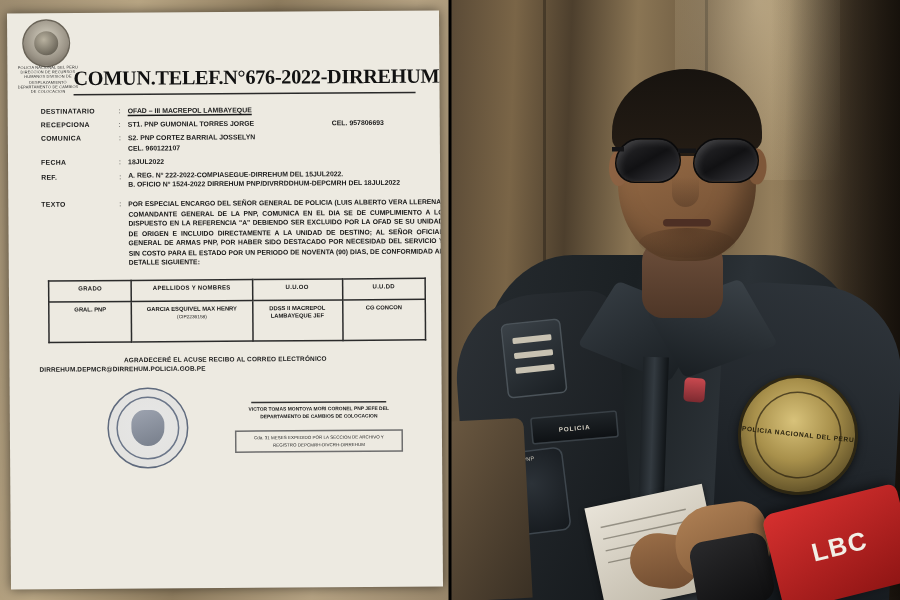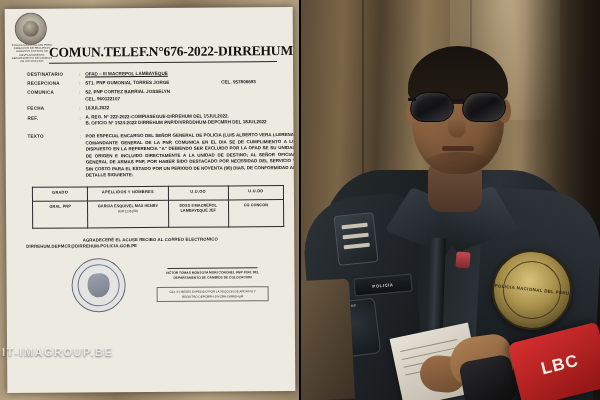--- a/index.html
+++ b/index.html
@@ -768,21 +768,20 @@
             <div class="sign-stamp">Cda. 31 MESES
 EXPEDIDO POR LA SECCION
 DE ARCHIVO Y REGISTRO
 DEPCMRH-DIVCRH-DIRREHUM</div>
           </div>
         </div>
 
       </div>
     </div>
 
-    <div class="watermark">IT-IMAGROUP.BE</div>
   </div>
 
   <div class="photo-pane">
     <div class="bg-wall"></div>
     <div class="bg-panel-line" style="left:62px"></div>
     <div class="bg-panel-line" style="left:170px"></div>
     <div class="bg-light-top"></div>
     <div class="bg-dark-right"></div>
 
     <div class="person">

